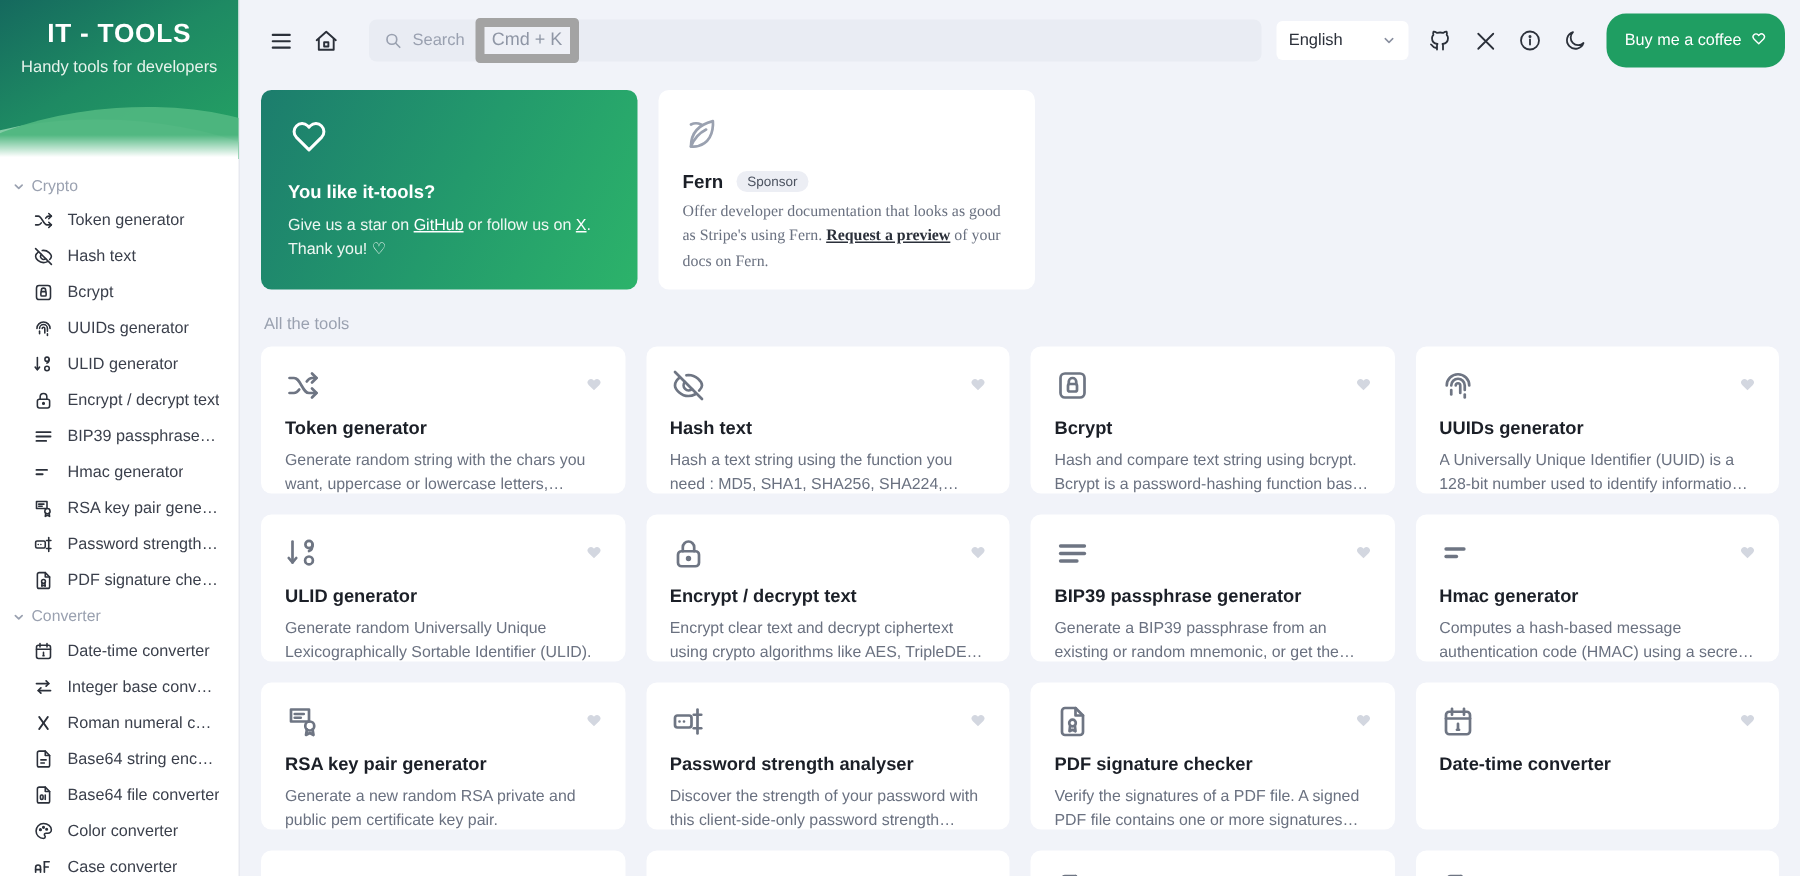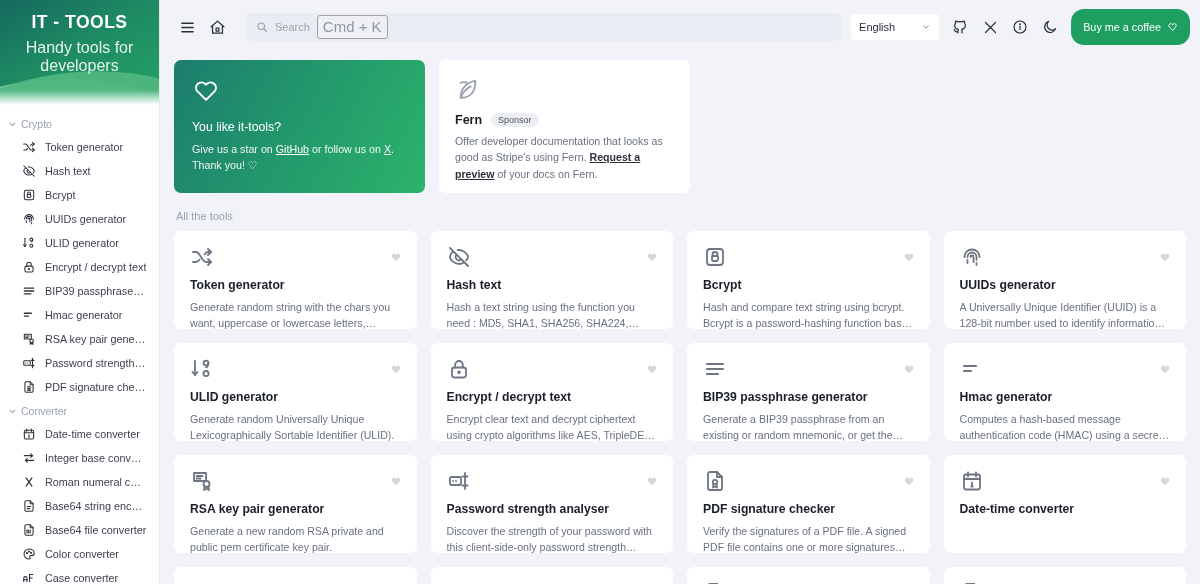--- a/index.html
+++ b/index.html
@@ -34,21 +34,21 @@
     position: relative; z-index: 3;
     color: #ffffff;
     font-size: 17.5px; font-weight: bold;
     letter-spacing: 0.5px;
     text-align: center;
     margin-top: 12px;
   }
   .brand-sub {
     position: relative; z-index: 3;
     color: #e6f3ec;
-    font-size: 16px;
+    font-size: 11px;
     text-align: center;
     margin-top: 6px;
   }
   .wave1, .wave2 {
     position: absolute; left: -20px; right: -20px; z-index: 1;
     height: 60px;
   }
   .wave1 {
     bottom: -26px;
     background: #4fb680;
@@ -125,24 +125,24 @@
     display: flex; align-items: center;
     gap: 7px;
     padding: 0 10px;
     margin: 0 10px 0 14px;
     min-width: 0;
     cursor: text;
   }
   .search .s-ico { color: #9aa1b0; display:flex; }
   .search .s-ph { color: #9aa1b0; font-size: 11px; }
   .kbd {
-    border: 1px solid #a3a3a3;
+    border: 6px solid #a3a3a3;
     border-radius: 3px;
     color: #8f96a5;
-    font-size: 15px;
+    font-size: 12px;
     padding: 1px 5px;
     background: #eef0f6;
     line-height: 1.3;
   }
 
   .lang {
     height: 26px;
     background: #ffffff;
     border-radius: 4px;
     display: flex; align-items: center; gap: 26px;
@@ -177,40 +177,40 @@
   .promo {
     width: 251px; flex: 0 0 251px;
     height: 133px;
     border-radius: 7px;
     background: linear-gradient(118deg, #1c7d6d 0%, #239a6c 52%, #2cb36a 100%);
     padding: 16px 18px;
     color: #ffffff;
     position: relative;
   }
   .promo .heart { margin-bottom: 12px; }
-  .promo h3 { font-size: 12.3px; font-weight: normal; margin-bottom: 7px; }
+  .promo h3 { font-size: 12.3px; font-weight: bold; margin-bottom: 7px; }
   .promo p { font-size: 10.7px; line-height: 1.52; color: #eef7f2; }
   .promo a { color: #ffffff; font-weight: normal; text-decoration: underline; }
 
   .sponsor {
     width: 251px; flex: 0 0 251px;
     height: 133px;
     border-radius: 7px;
     background: #ffffff;
     padding: 14px 16px;
   }
   .sponsor .leaf { color: #9aa1b0; margin-bottom: 8px; }
   .sponsor-head { display: flex; align-items: center; gap: 9px; margin-bottom: 6px; }
   .sponsor-name { font-size: 12.5px; font-weight: bold; color: #1b1f27; }
   .sponsor-badge {
     background: #eceef4; color: #4d5461;
     border-radius: 9px; font-size: 9px;
     padding: 2px 7px;
   }
-  .sponsor p { font-size: 10.6px; line-height: 1.55; color: #6a7180; }
+  .sponsor p { font-size: 10.6px; line-height: 1.55; color: #6a7180; font-family: Liberation Serif, serif; }
   .sponsor a { color: #2b303a; font-weight: bold; text-decoration: underline; }
 
   .section-title {
     font-size: 11px; color: #9aa1b0;
     margin: 17px 0 9px 2px;
   }
 
   .grid {
     display: grid;
     grid-template-columns: repeat(4, 1fr);

